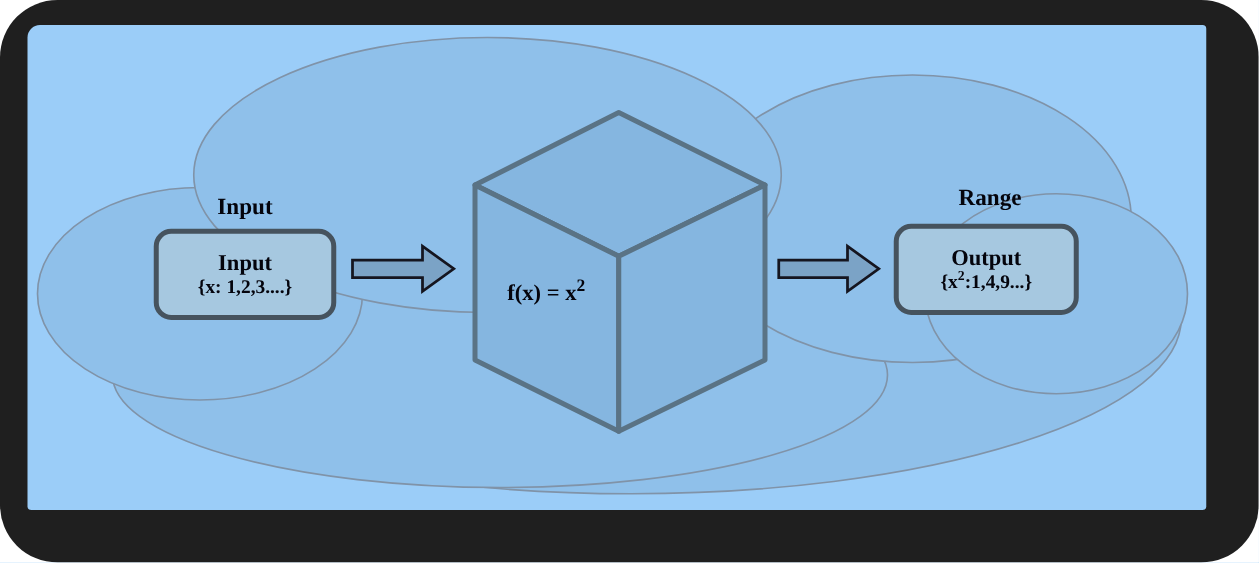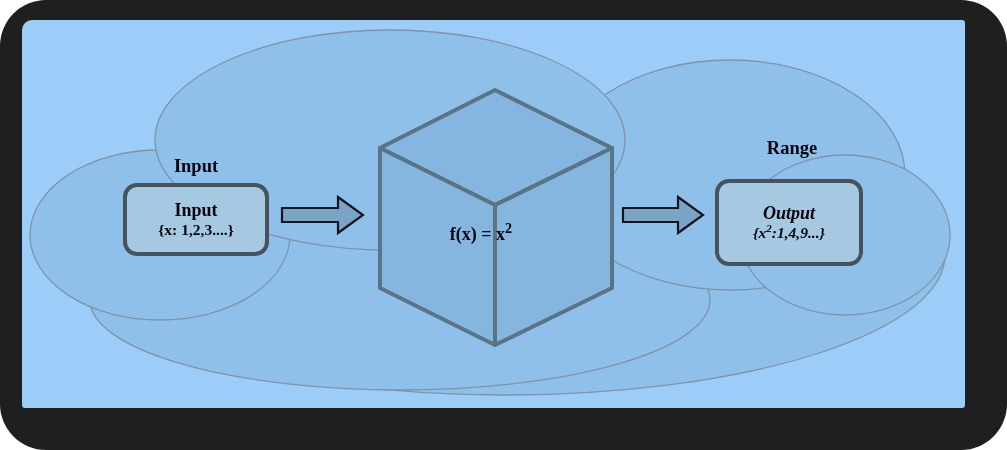--- a/index.html
+++ b/index.html
@@ -46,28 +46,28 @@
     border-radius:14px;
     box-sizing:border-box;
     display:flex;flex-direction:column;justify-content:center;align-items:center;
     color:var(--text);
   }
   .box-title{font-size:18px;font-weight:700;line-height:1.15;}
   .box-value{font-size:15.5px;font-weight:700;line-height:1.2;}
   .box-value sup{font-size:11px;line-height:0;}
   .formula{
     position:absolute;left:340px;top:204px;width:150px;
-    text-align:right;font-size:18px;font-weight:700;color:var(--text);
+    text-align:center;font-size:18px;font-weight:700;color:var(--text);
   }
   .formula sup{font-size:14px;line-height:0;}
   .domain-label{left:99px;top:136px;width:150px;}
   .function-label{left:393px;top:118px;width:160px;}
-  .range-label{left:695px;top:118px;width:150px;font-family:Liberation Serif, serif;}
+  .range-label{left:695px;top:129px;width:150px;font-family:Liberation Serif, serif;}
   .input-box{left:101px;top:163px;width:146px;height:73px;}
-  .output-box{left:693px;top:159px;width:148px;height:87px;font-style:italic;}
+  .output-box{left:693px;top:159px;width:148px;height:73px;}
 </style>
 </head>
 <body>
 
 <div class="frame">
   <div class="panel">
 
     <svg width="943" height="388" viewBox="0 0 943 388">
 
       <g style="fill:var(--cloud-fill);stroke:var(--cloud-stroke);stroke-width:1.3;">

